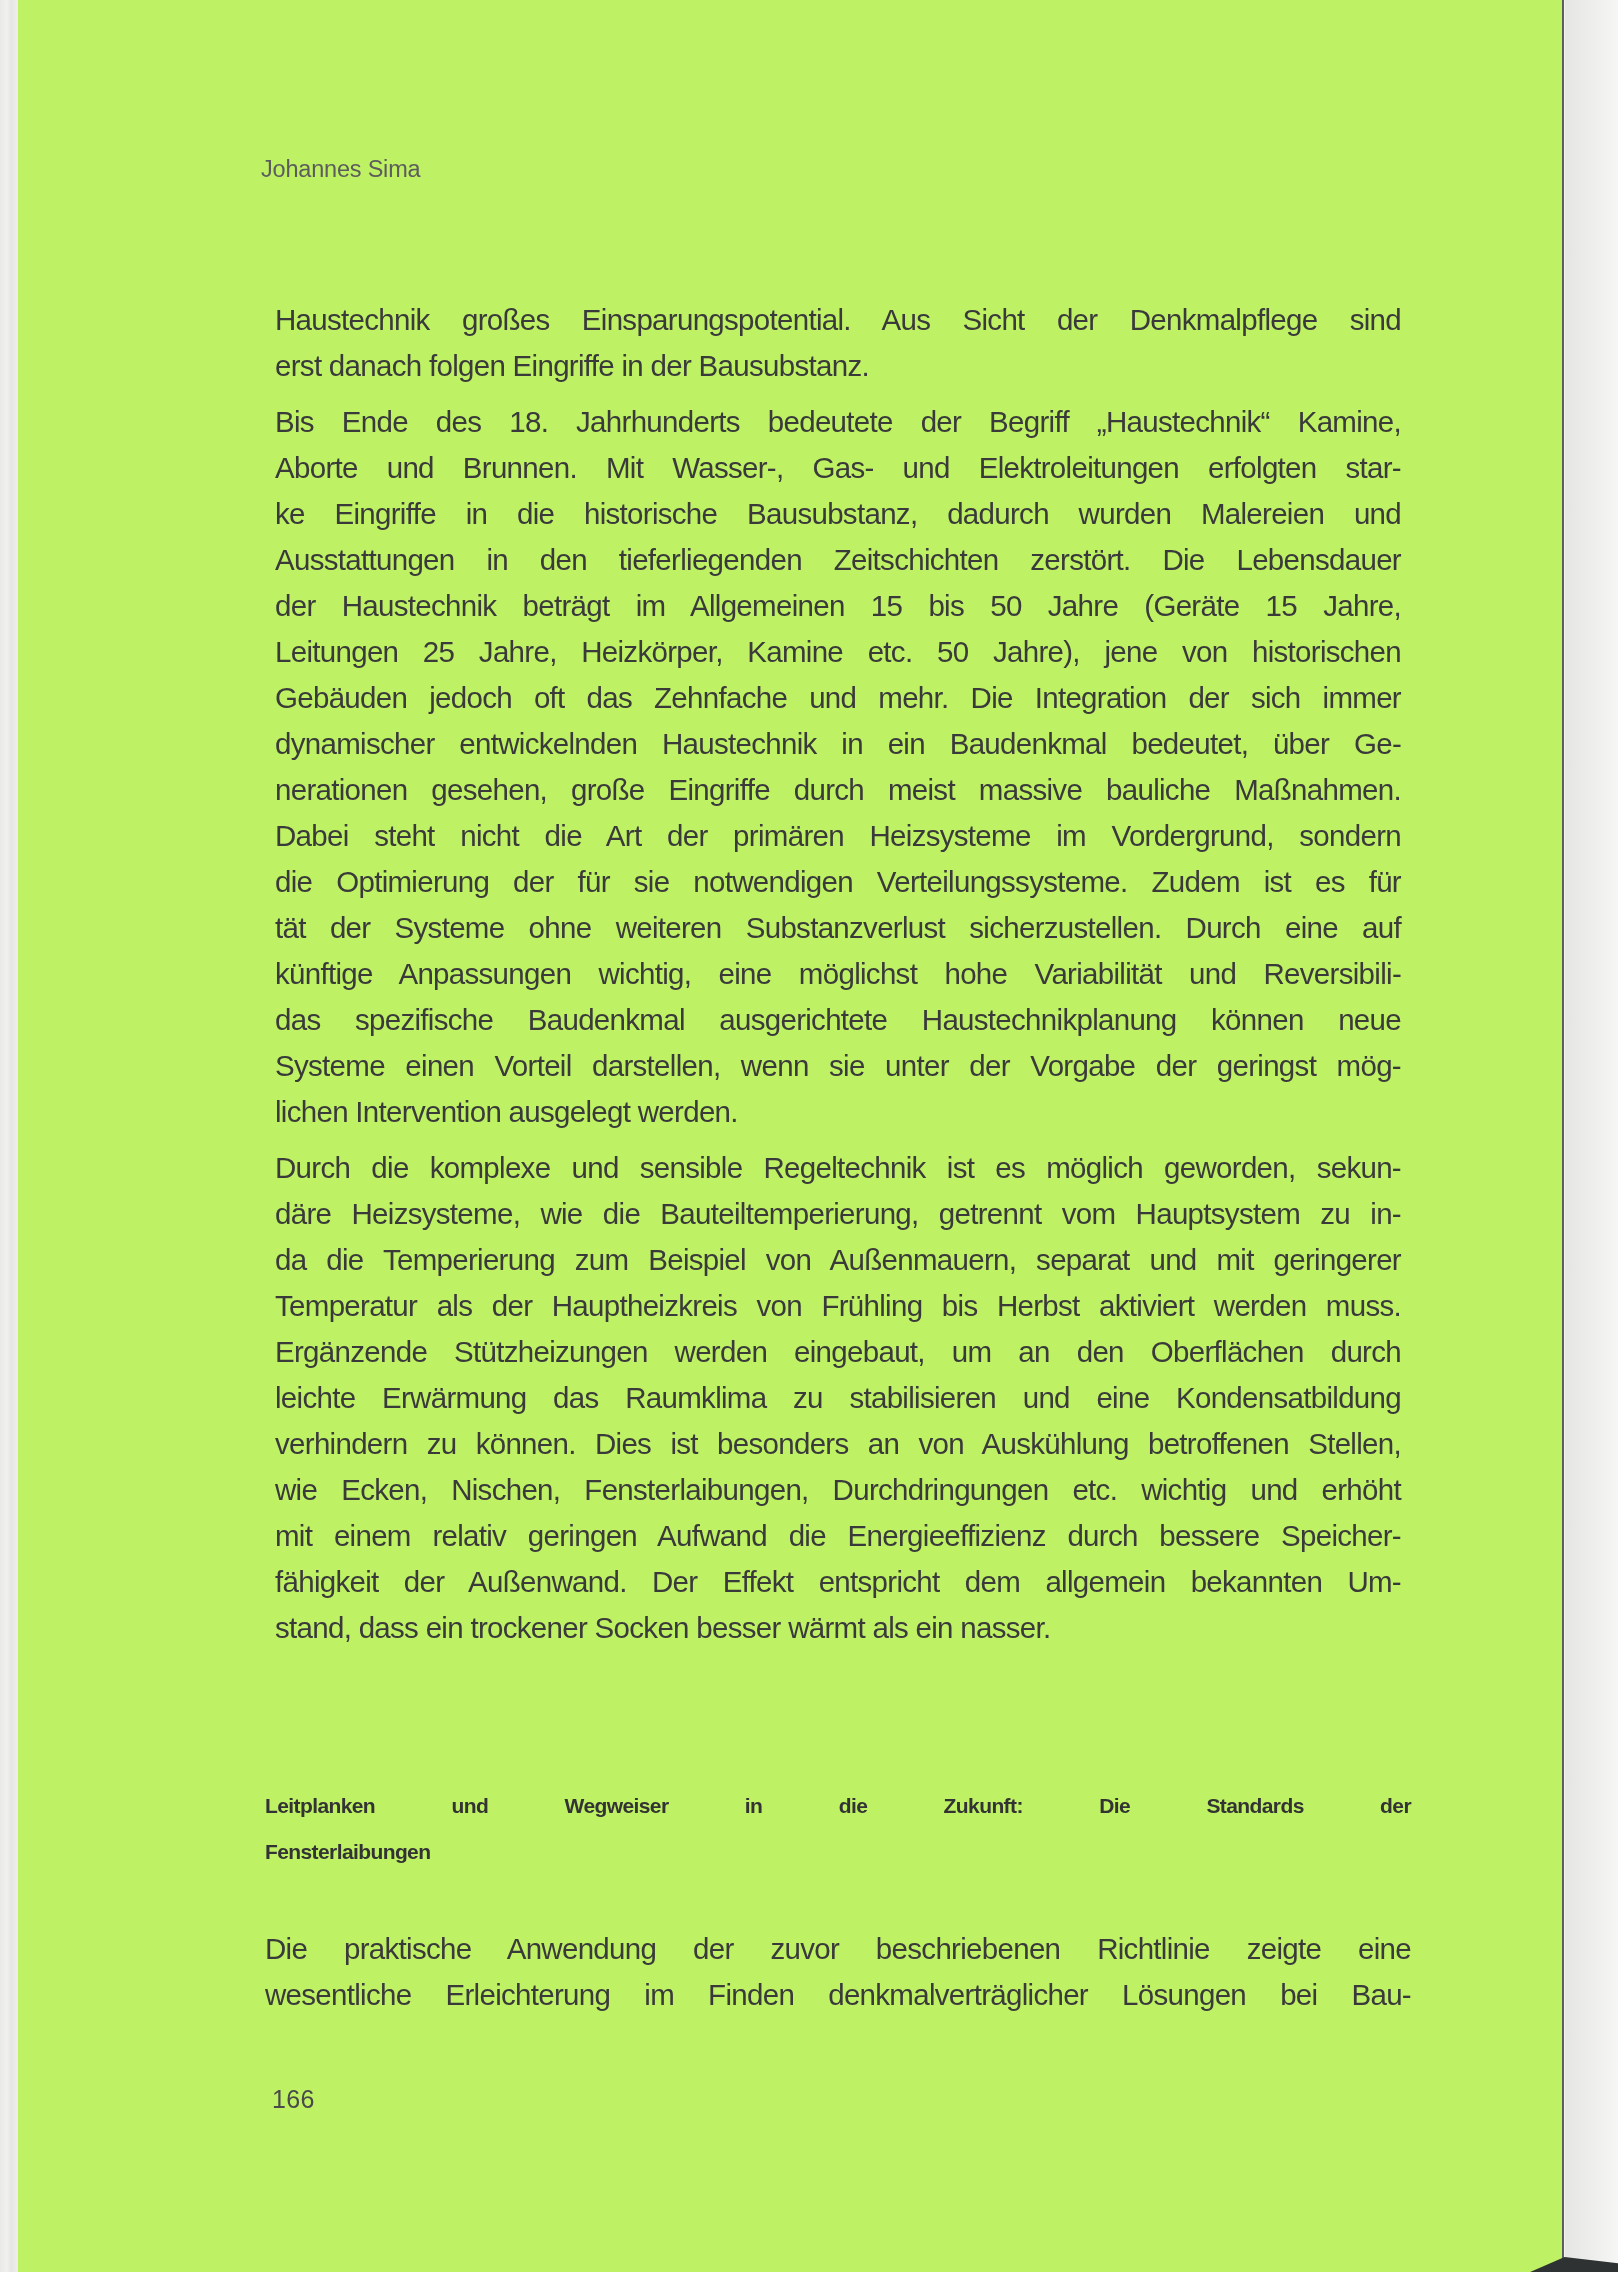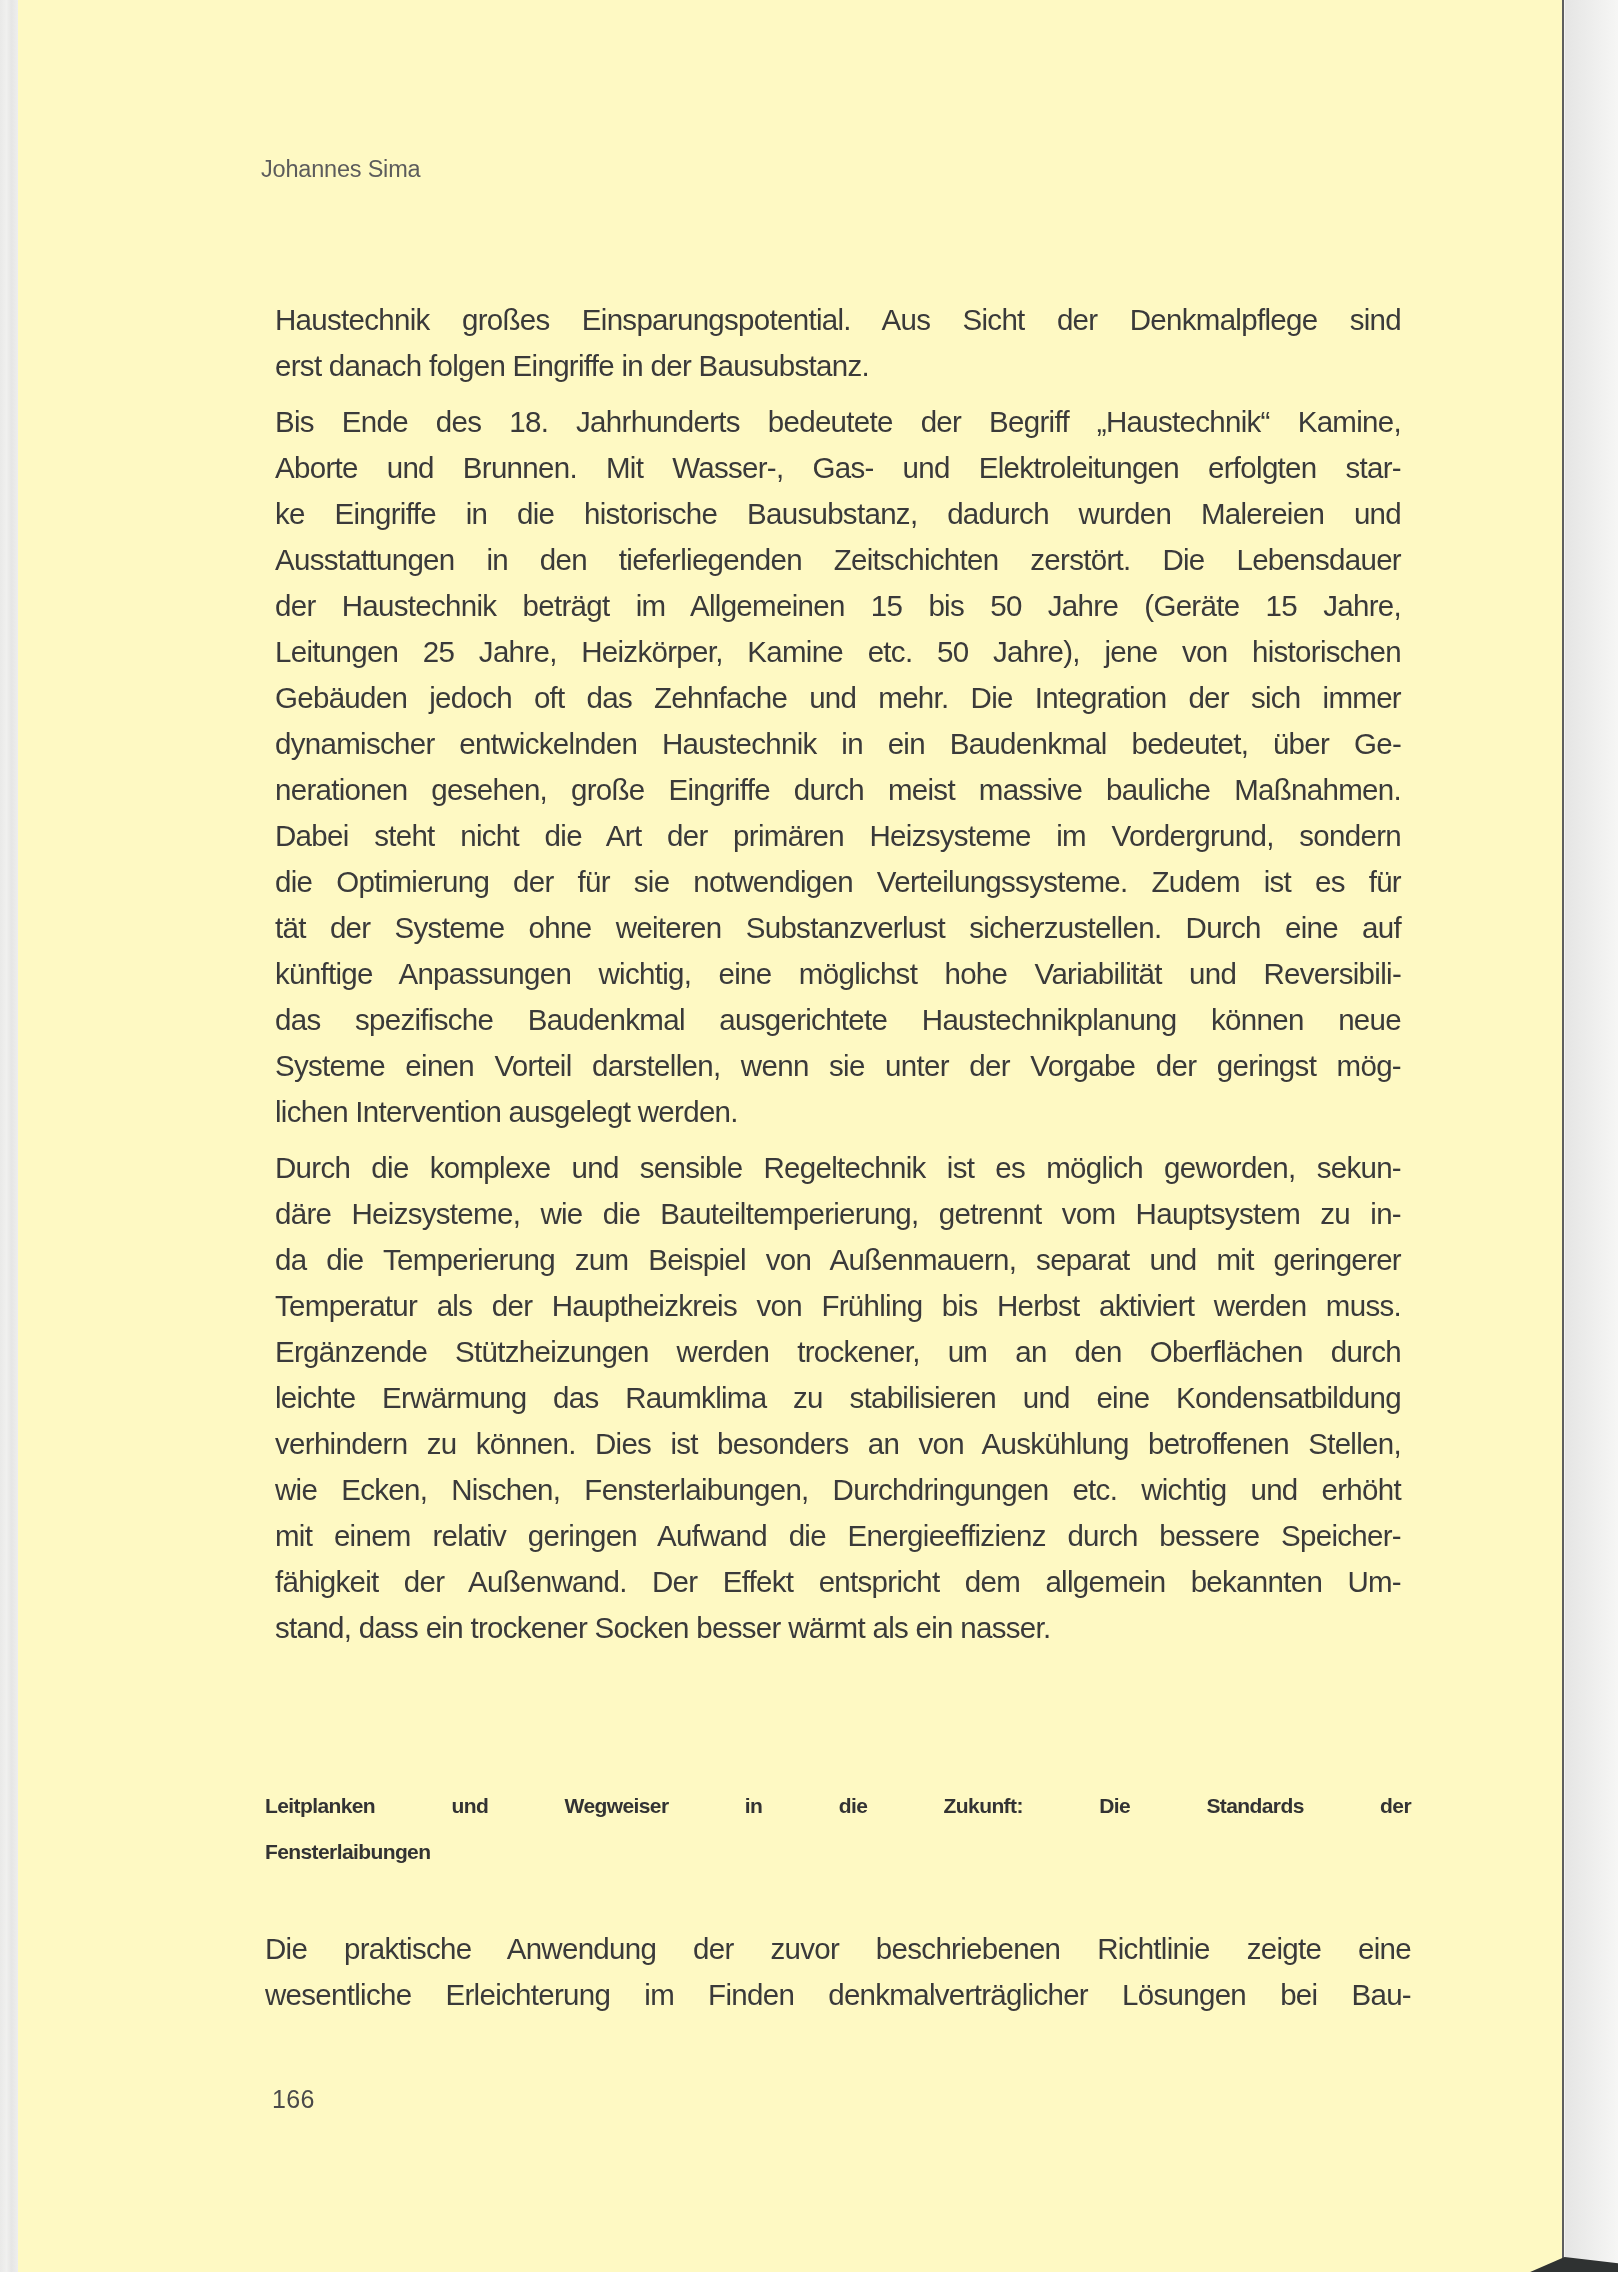--- a/index.html
+++ b/index.html
@@ -13,21 +13,21 @@
       position: relative;
       overflow: hidden;
       font-family: "Liberation Sans", sans-serif;
     }
     .page {
       position: absolute;
       left: 0;
       top: 0;
       width: 1563px;
       height: 2273px;
-      background: #fef9c3;
+      background: #bef264;
     }
     .left-edge {
       position: absolute;
       left: 0;
       top: 0;
       width: 18px;
       height: 2273px;
       background: linear-gradient(to right, #e9e9e8 0px, #f0f0ef 6.5px, #e6e6e5 11.3px, #eeeeed 18px);
     }
     .gutter-line {
@@ -153,21 +153,21 @@
       <span class="line">künftige Anpassungen wichtig, eine möglichst hohe Variabilität und Reversibili-</span>
       <span class="line">das spezifische Baudenkmal ausgerichtete Haustechnikplanung können neue</span>
       <span class="line">Systeme einen Vorteil darstellen, wenn sie unter der Vorgabe der geringst mög-</span>
       <span class="line last">lichen Intervention ausgelegt werden.</span>
     </p>
     <p>
       <span class="line">Durch die komplexe und sensible Regeltechnik ist es möglich geworden, sekun-</span>
       <span class="line">däre Heizsysteme, wie die Bauteiltemperierung, getrennt vom Hauptsystem zu in-</span>
       <span class="line">da die Temperierung zum Beispiel von Außenmauern, separat und mit geringerer</span>
       <span class="line">Temperatur als der Hauptheizkreis von Frühling bis Herbst aktiviert werden muss.</span>
-      <span class="line">Ergänzende Stützheizungen werden trockener, um an den Oberflächen durch</span>
+      <span class="line">Ergänzende Stützheizungen werden eingebaut, um an den Oberflächen durch</span>
       <span class="line">leichte Erwärmung das Raumklima zu stabilisieren und eine Kondensatbildung</span>
       <span class="line">verhindern zu können. Dies ist besonders an von Auskühlung betroffenen Stellen,</span>
       <span class="line">wie Ecken, Nischen, Fensterlaibungen, Durchdringungen etc. wichtig und erhöht</span>
       <span class="line">mit einem relativ geringen Aufwand die Energieeffizienz durch bessere Speicher-</span>
       <span class="line">fähigkeit der Außenwand. Der Effekt entspricht dem allgemein bekannten Um-</span>
       <span class="line last">stand, dass ein trockener Socken besser wärmt als ein nasser.</span>
     </p>
   </div>
 
   <div class="heading">

